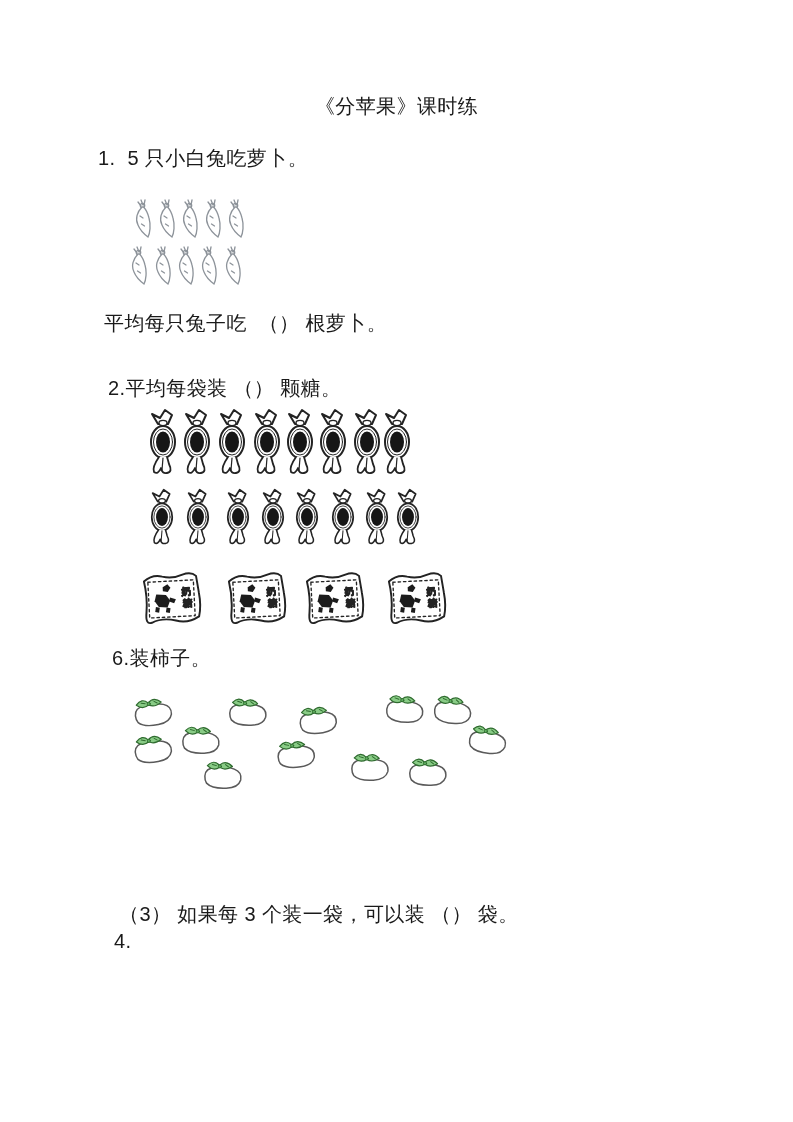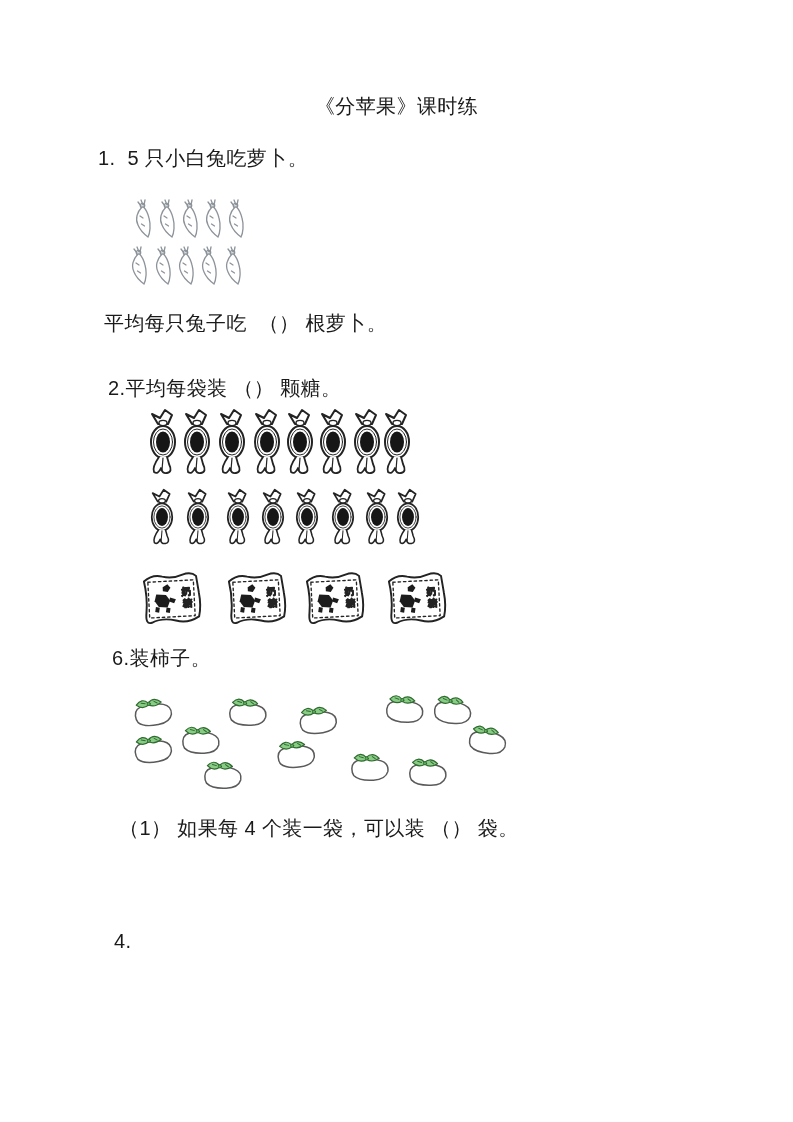--- a/index.html
+++ b/index.html
@@ -133,17 +133,17 @@
       <use href="#persimmon" x="306" y="8" width="44" height="32" transform="rotate(8 328 24)"></use>
       <use href="#persimmon" x="6" y="47" width="44" height="32" transform="rotate(-5 28 63)"></use>
       <use href="#persimmon" x="54" y="38" width="44" height="32" transform="rotate(3 76 54)"></use>
       <use href="#persimmon" x="149" y="52" width="44" height="32" transform="rotate(-3 171 68)"></use>
       <use href="#persimmon" x="341" y="38" width="44" height="32" transform="rotate(10 363 54)"></use>
       <use href="#persimmon" x="76" y="73" width="44" height="32" transform="rotate(3 98 89)"></use>
       <use href="#persimmon" x="223" y="65" width="44" height="32" transform="rotate(2 245 81)"></use>
       <use href="#persimmon" x="281" y="70" width="44" height="32" transform="rotate(4 303 86)"></use>
     </svg>
 
-  <div class="t s1">（1） 如果每 4 个装一袋，可以装 （） 袋。</div>
+  <div class="t s3">（3） 如果每 3 个装一袋，可以装 （） 袋。</div>
 
   <div class="t q4">4.</div>
 
 </div>
 
 </body></html>

